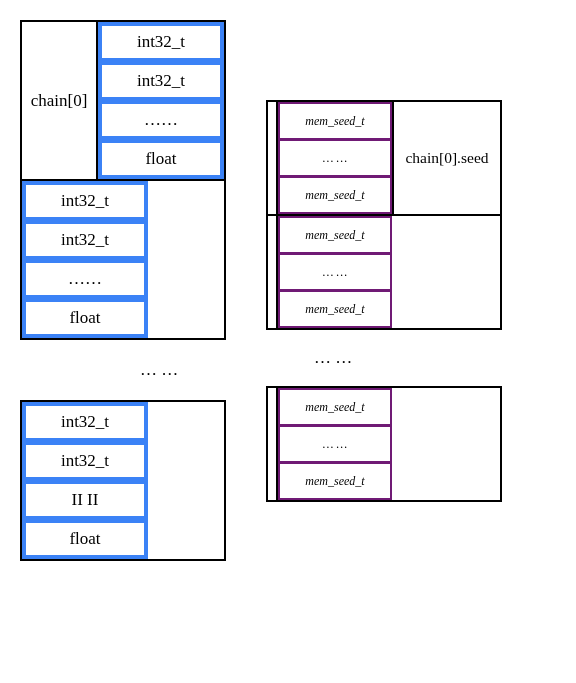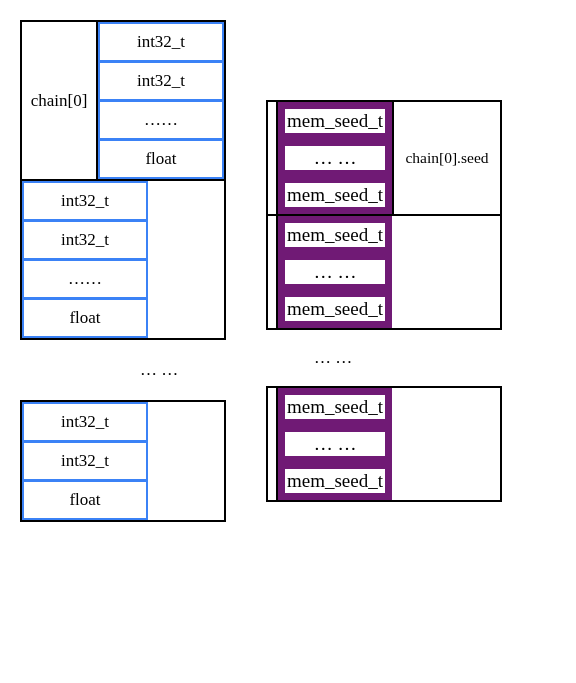--- a/index.html
+++ b/index.html
@@ -33,21 +33,21 @@
     border-right: 2px solid #000;
     padding: 0 8px;
     text-align: center;
   }
   .fields {
     display: flex;
     flex-direction: column;
     width: 126px;
   }
   .cell {
-    border: 2px solid #3b82f6;
+    border: 4px solid #3b82f6;
     height: 40px;
     display: flex;
     align-items: center;
     justify-content: center;
     margin-top: -1px;
   }
   .fields .cell:first-child { margin-top: 0; }
   .vgap {
     height: 60px;
     display: flex;
@@ -67,27 +67,28 @@
   .stub {
     width: 10px;
     border-right: 2px solid #000;
   }
   .rfields {
     display: flex;
     flex-direction: column;
     width: 114px;
   }
   .rcell {
-    border: 7px solid #701a75;
+    border: 2px solid #701a75;
     height: 38px;
     display: flex;
     align-items: center;
     justify-content: center;
     margin-top: -1px;
-    font-size: 19px;
+    font-size: 12px;
+    font-style: italic;
   }
   .rfields .rcell:first-child { margin-top: 0; }
   .rlabel {
     width: 108px;
     display: flex;
     align-items: center;
     justify-content: center;
     border-left: 2px solid #000;
     padding: 0 4px;
     font-size: 15.5px;
@@ -126,20 +127,21 @@
         <div class="cell">float</div>
       </div>
     </div>
 
     <div class="vgap">… …</div>
 
     <div class="block">
       <div class="fields">
         <div class="cell">int32_t</div>
         <div class="cell">int32_t</div>
+        <div class="cell">II  II</div>
         <div class="cell">float</div>
       </div>
     </div>
 
   </div>
 
   <div class="right-col">
 
     <div class="rblock">
       <div class="stub"></div>

